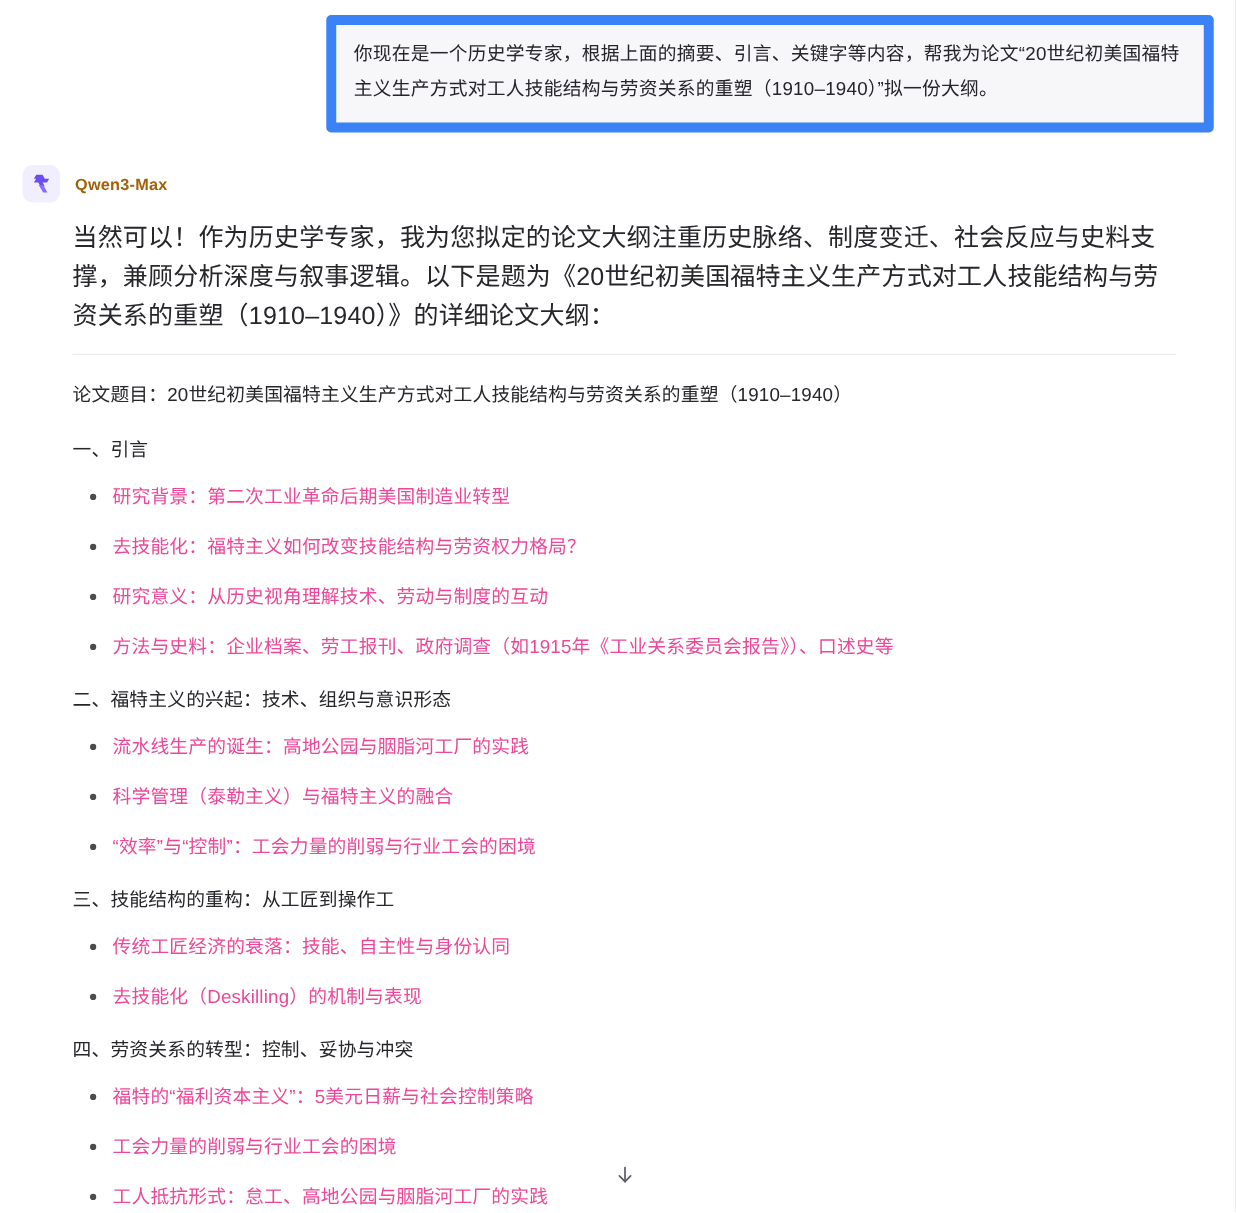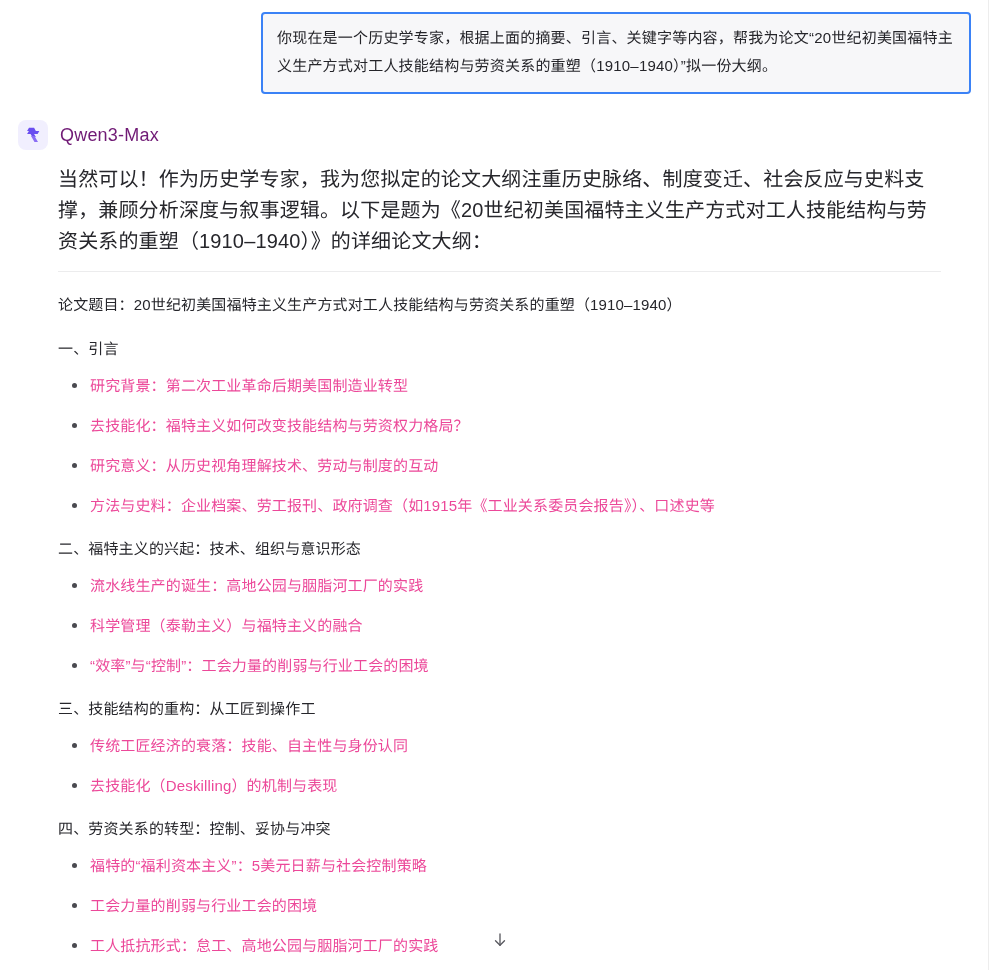--- a/index.html
+++ b/index.html
@@ -26,21 +26,21 @@
   
   .user-row {
     display: flex;
     justify-content: flex-end;
     padding: 12px 18px 0 18px;
     box-sizing: border-box;
   }
   .user-bubble {
     max-width: 710px;
     background: #f7f7f9;
-    border: 2px solid #3b82f6;
+    border: 8px solid #3b82f6;
     border-radius: 4px;
     padding: 10px 14px 12px 14px;
     box-sizing: border-box;
     font-size: 15px;
     line-height: 28px;
     color: #25252a;
     letter-spacing: 0.2px;
   }
 
   
@@ -59,23 +59,23 @@
     height: 30px;
     border-radius: 8px;
     background: #f1effe;
     display: flex;
     align-items: center;
     justify-content: center;
     flex: 0 0 auto;
   }
   .avatar svg { display: block; }
   .model-name {
-    font-size: 18px;
-    font-weight: normal;
-    color: #701a75;
+    font-size: 13px;
+    font-weight: bold;
+    color: #a16207;
     letter-spacing: 0.2px;
   }
 
   .assistant-body {
     padding-left: 40px;
     padding-right: 30px;
     box-sizing: border-box;
   }
 
   .para {

